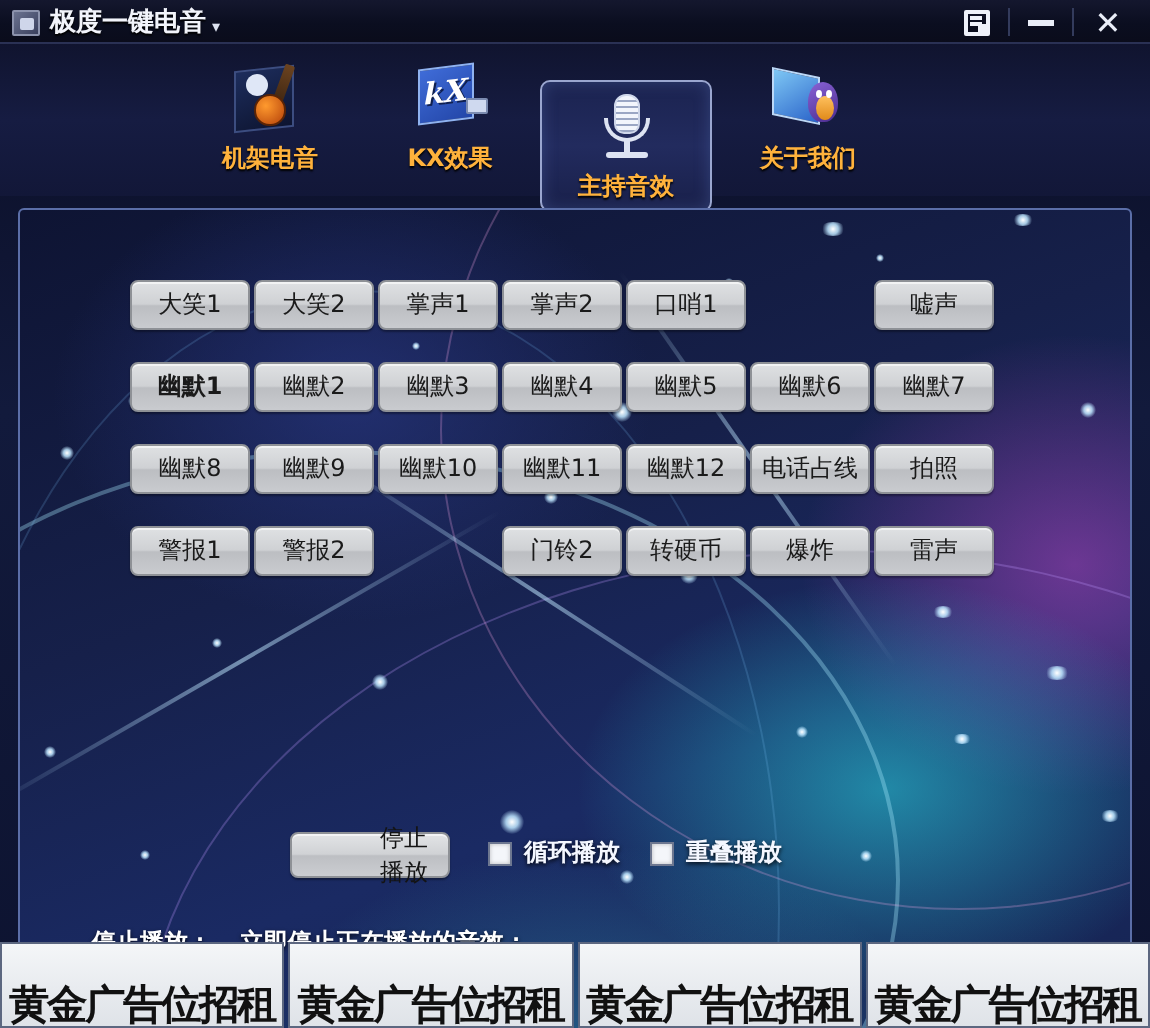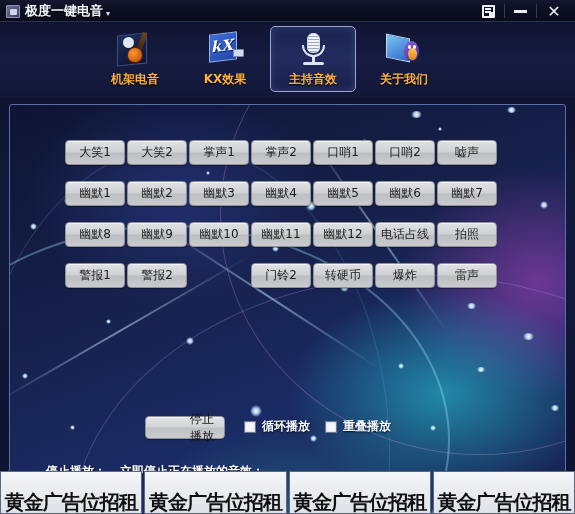--- a/index.html
+++ b/index.html
@@ -109,20 +109,21 @@
     align-items: center; justify-content: flex-start;
     padding-top: 4px;
     border: 1px solid transparent;
     border-radius: 5px;
     cursor: pointer;
   }
   .tool-item.selected {
     border-color: #9aa6cf;
     background: linear-gradient(180deg,#1b2350 0%,#222b5e 50%,#19204a 100%);
     box-shadow: inset 0 0 8px rgba(120,150,230,0.25);
+    margin-top: 14px;
   }
   .tool-label {
     font-size: 12px; font-weight: bold;
     color: #ffb23c;
     text-shadow: 0 1px 1px #000;
     margin-top: 2px;
     white-space: nowrap;
   }
   .tool-icon { width: 40px; height: 38px; position: relative; }
 
@@ -479,23 +480,22 @@
     <div class="dot" style="left:420px;top:320px;width:6px;height:6px;"></div>
     <div class="dot" style="left:540px;top:300px;width:10px;height:6px;"></div>
     <div class="dot" style="left:60px;top:320px;width:5px;height:5px;"></div>
 
     <div id="grid">
         <div class="snd-btn" style="left: 55px; top: 35px;">大笑1</div>
         <div class="snd-btn" style="left: 117px; top: 35px;">大笑2</div>
         <div class="snd-btn" style="left: 179px; top: 35px;">掌声1</div>
         <div class="snd-btn" style="left: 241px; top: 35px;">掌声2</div>
         <div class="snd-btn" style="left: 303px; top: 35px;">口哨1</div>
-        <div class="snd-btn" style="left: 365px; top: 35px;">口哨2</div>
         <div class="snd-btn" style="left: 427px; top: 35px;">嘘声</div>
-        <div class="snd-btn" style="left: 55px; top: 76px;">幽默1</div>
+        <div class="snd-btn" style="left: 55px; top: 76px; font-weight: bold;">幽默1</div>
         <div class="snd-btn" style="left: 117px; top: 76px;">幽默2</div>
         <div class="snd-btn" style="left: 179px; top: 76px;">幽默3</div>
         <div class="snd-btn" style="left: 241px; top: 76px;">幽默4</div>
         <div class="snd-btn" style="left: 303px; top: 76px;">幽默5</div>
         <div class="snd-btn" style="left: 365px; top: 76px;">幽默6</div>
         <div class="snd-btn" style="left: 427px; top: 76px;">幽默7</div>
         <div class="snd-btn" style="left: 55px; top: 117px;">幽默8</div>
         <div class="snd-btn" style="left: 117px; top: 117px;">幽默9</div>
         <div class="snd-btn" style="left: 179px; top: 117px;">幽默10</div>
         <div class="snd-btn" style="left: 241px; top: 117px;">幽默11</div>

